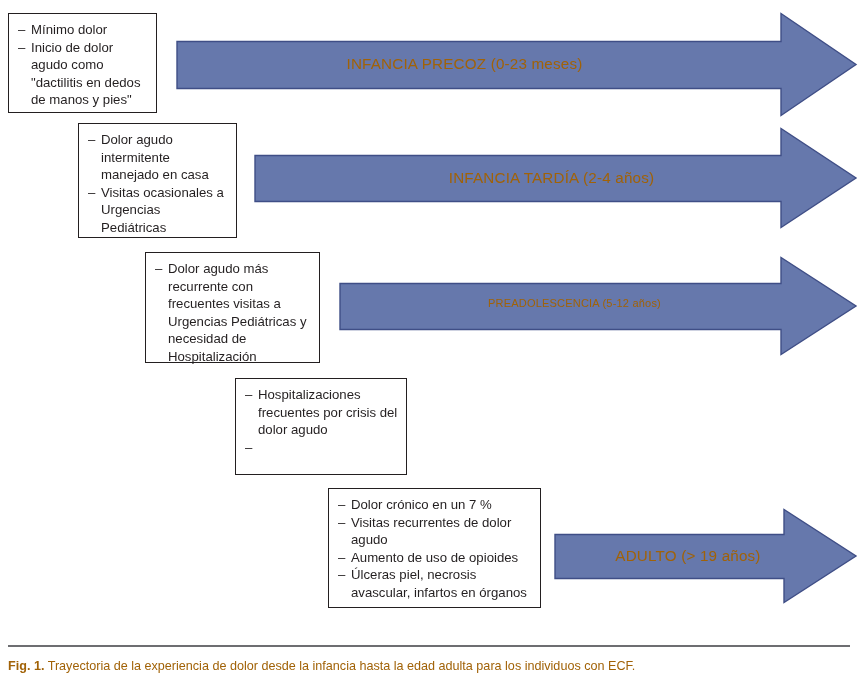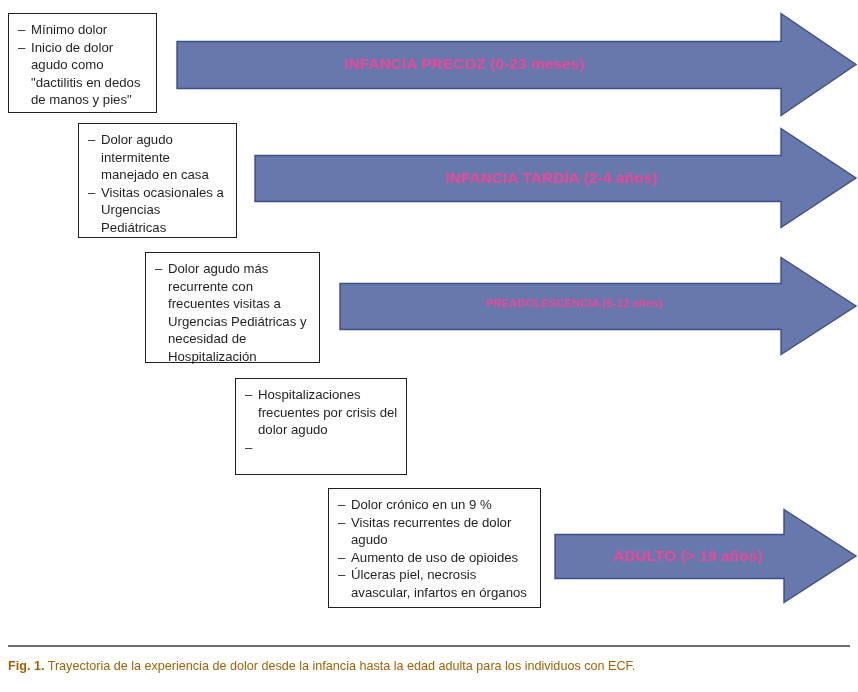--- a/index.html
+++ b/index.html
@@ -28,22 +28,22 @@
     position: absolute;
     left: 0;
     top: 0;
     display: block;
   }
   .arrow-label {
     position: absolute;
     left: 0;
     right: 0;
     text-align: center;
-    color: #ec4899;
-    font-weight: bold;
+    color: #a16207;
+    font-weight: normal;
     font-family: "Liberation Sans", sans-serif;
     letter-spacing: 0.2px;
     white-space: nowrap;
     pointer-events: none;
   }
   .callout {
     position: absolute;
     border: 1.4px solid #231f20;
     background: #ffffff;
     box-sizing: border-box;
@@ -144,21 +144,21 @@
   <div class="callout" style="left:235px; top:378px; width:172px; height:97px;">
     <ul>
       <li><span class="dash">–</span><span>Hospitalizaciones frecuentes por crisis del dolor agudo</span></li>
       <li><span class="dash">–</span></li>
     </ul>
   </div>
 
 
   <div class="callout" style="left:328px; top:488px; width:213px; height:120px;">
     <ul>
-      <li><span class="dash">–</span><span>Dolor crónico en un 9 %</span></li>
+      <li><span class="dash">–</span><span>Dolor crónico en un 7 %</span></li>
       <li><span class="dash">–</span><span>Visitas recurrentes de dolor agudo</span></li>
       <li><span class="dash">–</span><span>Aumento de uso de opioides</span></li>
       <li><span class="dash">–</span><span>Úlceras piel, necrosis avascular, infartos en órganos</span></li>
     </ul>
   </div>
 
   <div class="arrow-row" style="left:554px; top:508px; width:348px; height:96px;">
     <svg class="arrow-svg" width="304" height="96" viewBox="0 0 304 96">
       <polygon points="1,26.5 230,26.5 230,1.5 302,48 230,94.5 230,70.5 1,70.5" fill="#6678ac" stroke="#3f4e86" stroke-width="1.4"></polygon>
     </svg>

